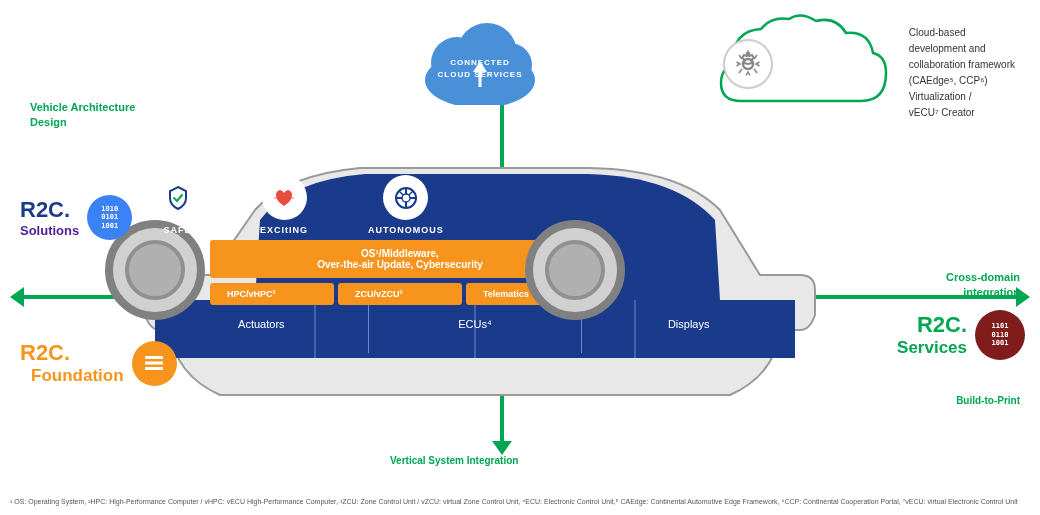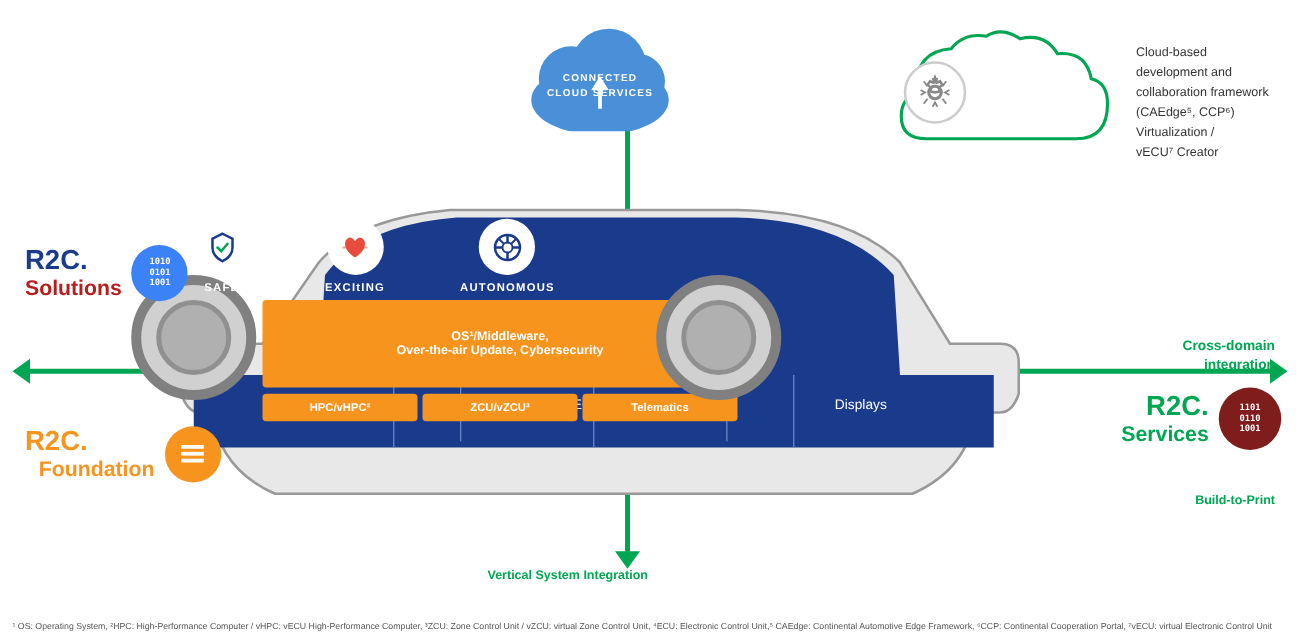--- a/index.html
+++ b/index.html
@@ -120,38 +120,37 @@
       width: 380px;
       z-index: 5;
     }
 
     .orange-box-top {
       background: #f7941d;
       color: white;
       text-align: center;
       font-size: 10px;
       font-weight: bold;
-      padding: 24px;
+      padding: 8px;
       border-radius: 3px;
       margin-bottom: 5px;
     }
 
     .orange-boxes-row {
       display: flex;
       gap: 4px;
     }
 
     .orange-box-small {
       flex: 1;
       background: #f7941d;
       color: white;
-      text-align: center;
       font-size: 9px;
       font-weight: bold;
-      padding: 6px 4px;
+      padding: 6px 17px;
       border-radius: 3px;
     }
 
     
     .wheel {
       position: absolute;
       width: 100px;
       height: 100px;
       background: #d0d0d0;
       border-radius: 50%;
@@ -300,26 +299,29 @@
   </style>
 </head>
 <body>
 
 <div class="diagram-container">
 
   <div class="arrow-horizontal"></div>
 
   <div class="arrow-vertical"></div>
 
+  <div class="label-vehicle-arch">
+    <strong>Vehicle Architecture<br>Design</strong>
+  </div>
 
   <div class="label-r2c-solutions">
     <div style="display:flex; align-items:center; gap:8px;">
       <div>
         <div style="font-size:22px; font-weight:bold; color:#1a3a8c;">R2C.</div>
-        <div style="font-size:17px; font-weight:bold; color:#b91c1c;">Solutions</div>
+        <div style="font-size:13px; font-weight:bold; color:#4c1d95;">Solutions</div>
       </div>
       <div class="r2c-icon">
         <span style="font-family:monospace; font-size:7px; line-height:1.2;">1010<br>0101<br>1001</span>
       </div>
     </div>
   </div>
 
   <div class="label-r2c-foundation">
     <div style="display:flex; align-items:center; gap:8px;">
       <div>
@@ -363,21 +365,21 @@
 
       <line x1="65" y1="72" x2="65" y2="50" stroke="white" stroke-width="3"></line>
       <polygon points="58,57 65,46 72,57" fill="white"></polygon>
     </svg>
     <div style="position:absolute; top:42px; left:0; width:130px; text-align:center; color:white; font-size:8px; font-weight:bold; letter-spacing:1px; line-height:1.5; z-index:11;">
       <span>CONNECTED</span><br>
       <span>CLOUD SERVICES</span>
     </div>
   </div>
 
-  <div style="position:absolute; right:25px; top:20px; z-index:10; display:flex; align-items:center; gap:8px;">
+  <div style="position:absolute; right:25px; top:10px; z-index:10; display:flex; align-items:center; gap:8px;">
 
     <div style="position:relative; width:190px; height:110px; flex-shrink:0;">
       <svg width="190" height="115" viewBox="0 0 190 115">
         <defs>
           <clipPath id="cloudClip">
             <path d="M30,90 Q10,90 10,72 Q10,58 22,54 Q20,20 50,18 Q60,5 78,8 Q90,0 105,10 Q125,5 135,22 Q158,20 162,42 Q175,45 175,62 Q175,90 150,90 Z"></path>
           </clipPath>
         </defs>
         <path d="M30,90 Q10,90 10,72 Q10,58 22,54 Q20,20 50,18 Q60,5 78,8 Q90,0 105,10 Q125,5 135,22 Q158,20 162,42 Q175,45 175,62 Q175,90 150,90 Z" fill="white" stroke="#00a651" stroke-width="2.5"></path>
       </svg>

